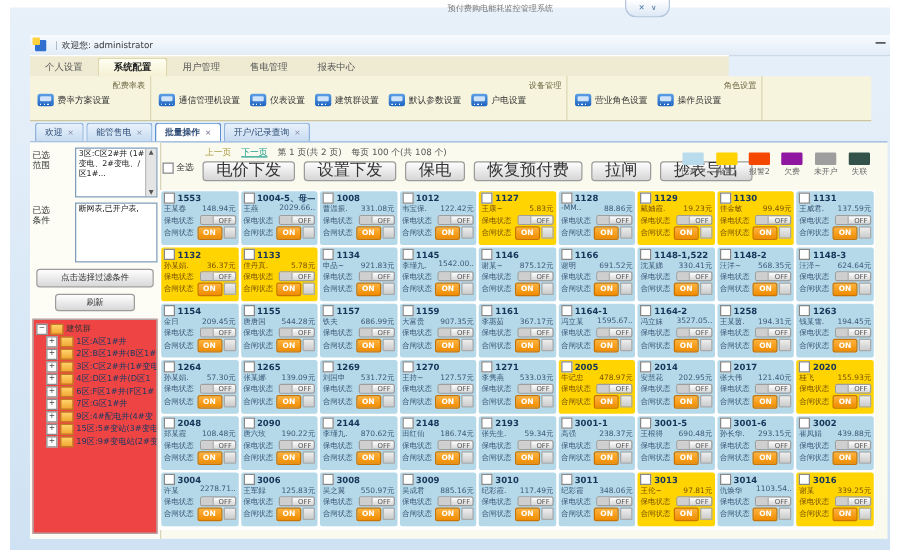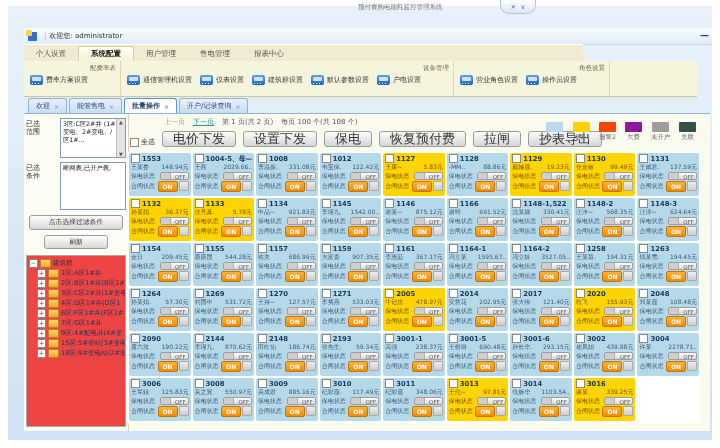--- a/index.html
+++ b/index.html
@@ -63,21 +63,21 @@
   .tnode.root{color:#333;}
   .texp{width:7px;height:7px;border:1px solid #888;background:#fff;font-size:6px;line-height:5px;
         text-align:center;color:#444;flex:none;}
   .tfold{width:9px;height:7px;background:linear-gradient(#ffd36b,#f0a832);border:1px solid #c07d22;border-radius:1px;flex:none;}
   .tindent{margin-left:8px;}
   
   .mainarea{position:absolute;left:104px;top:0;width:582px;height:317px;}
   .pagebar{position:absolute;left:36px;top:2px;height:11px;display:flex;align-items:center;gap:8px;font-size:7px;color:#555;}
   .pprev{color:#b0a14c;}
   .pnext{color:#1f9e8e;text-decoration:underline;}
-  .toolbar{position:absolute;left:2px;top:15px;height:18px;display:flex;align-items:flex-end;gap:7px;font-size:7px;color:#333;}
+  .toolbar{position:absolute;left:2px;top:15px;height:18px;display:flex;align-items:flex-start;gap:7px;font-size:7px;color:#333;}
   .cb{width:7px;height:7px;border:1px solid #888;background:#fff;flex:none;display:inline-block;}
   .tbtn{height:14px;line-height:14px;padding:0 10px;background:linear-gradient(#fdfdfd,#d6d6d6);
         border:1px solid #9b9b9b;border-radius:3px;color:#333;font-size:13px;}
   .legend{position:absolute;right:14px;top:8px;display:flex;gap:9px;}
   .litem{display:flex;flex-direction:column;align-items:center;gap:1px;font-size:6.3px;color:#666;}
   .lsw{width:17px;height:10px;border-radius:1px;}
   
   .grid{position:absolute;left:0px;top:38px;width:572px;height:272px;background:#fff;
         display:grid;grid-template-columns:repeat(9,1fr);grid-auto-rows:43px;gap:2px;padding:1px;box-sizing:border-box;}
   .card{border-radius:2px;padding:1px 2px;overflow:hidden;box-sizing:border-box;}
@@ -896,20 +896,41 @@
             <span>合闸状态</span>
             <span class="onwrap">
               <span class="on">ON</span>
               <span class="stub"></span>
             </span>
           </div>
         </div>
         <div class="card b">
           <div class="chdr">
             <span class="cb"></span>
+            <span class="cid">1265</span>
+          </div>
+          <div class="cnm">
+            <span>张某娜</span>
+            <span>139.09元</span>
+          </div>
+          <div class="cst">
+            <span>保电状态</span>
+            <span class="off">OFF</span>
+          </div>
+          <div class="cst">
+            <span>合闸状态</span>
+            <span class="onwrap">
+              <span class="on">ON</span>
+              <span class="stub"></span>
+            </span>
+          </div>
+        </div>
+        <div class="card b">
+          <div class="chdr">
+            <span class="cb"></span>
             <span class="cid">1269</span>
           </div>
           <div class="cnm">
             <span>刘国申</span>
             <span>531.72元</span>
           </div>
           <div class="cst">
             <span>保电状态</span>
             <span class="off">OFF</span>
           </div>

